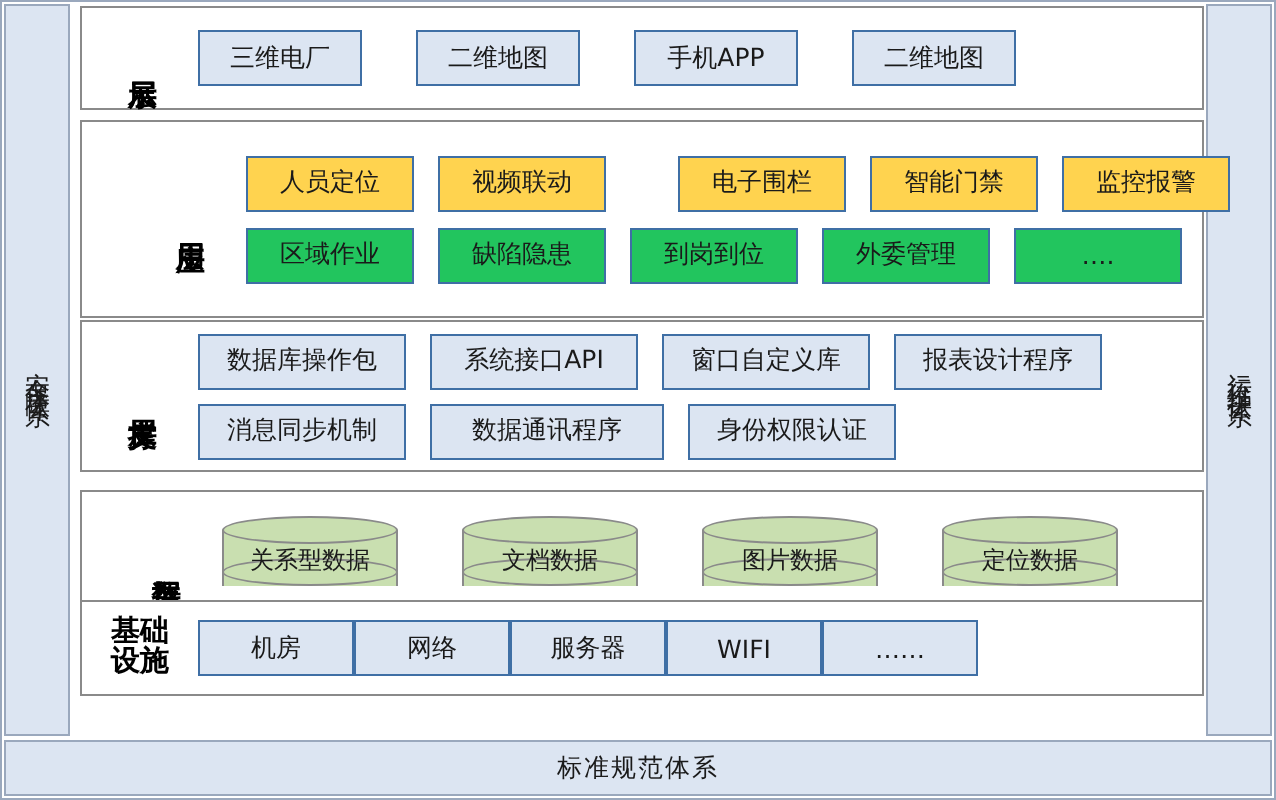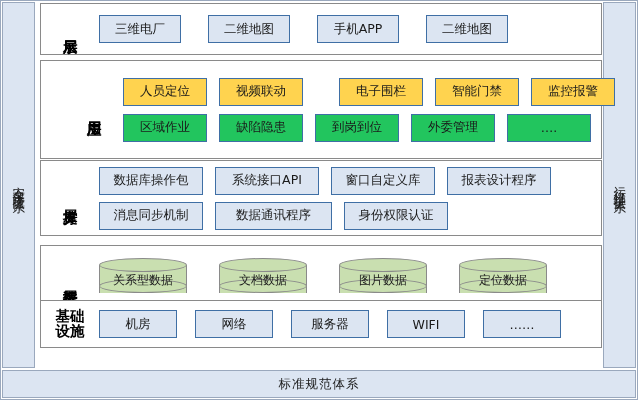--- a/index.html
+++ b/index.html
@@ -292,21 +292,21 @@
             </div>
             <div class="node blue" style="width: 104px;">
               <span>身份权限认证</span>
             </div>
             <div class="node ghost" style="width: 104px;">
               <span></span>
             </div>
           </div>
         </div>
       </div>
-      <div class="layer" style="top: 245px; height: 68px;">
+      <div class="layer" style="top: 245px; height: 68px; padding-left: 12px;">
         <div class="layer-label">
           <span class="vert">数据层</span>
         </div>
         <div class="layer-body" style="gap: 0px;">
           <div class="row" style="gap: 32px; height: 42px;">
             <div class="cyl">
               <div class="body"></div>
               <div class="bottom"></div>
               <div class="top"></div>
               <div class="cap-label">关系型数据</div>
@@ -333,21 +333,21 @@
         </div>
       </div>
       <div class="layer" style="top: 300px; height: 48px;">
         <div class="layer-label">
           <div class="grid2">
             <div>基础</div>
             <div>设施</div>
           </div>
         </div>
         <div class="layer-body" style="gap: 0px;">
-          <div class="row" style="gap: 18px;">
+          <div class="row" style="">
             <div class="node blue" style="width: 78px;">
               <span>机房</span>
             </div>
             <div class="node blue" style="width: 78px;">
               <span>网络</span>
             </div>
             <div class="node blue" style="width: 78px;">
               <span>服务器</span>
             </div>
             <div class="node blue" style="width: 78px;">

